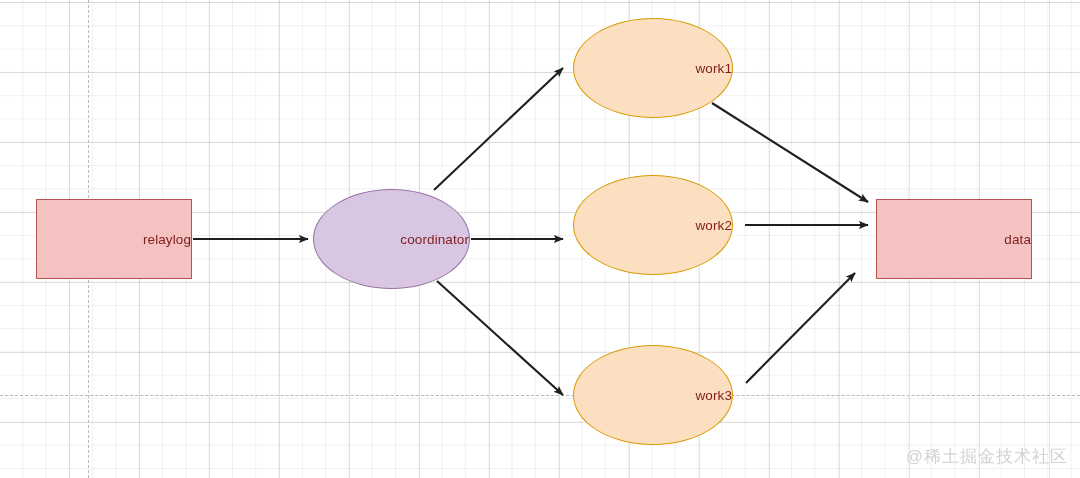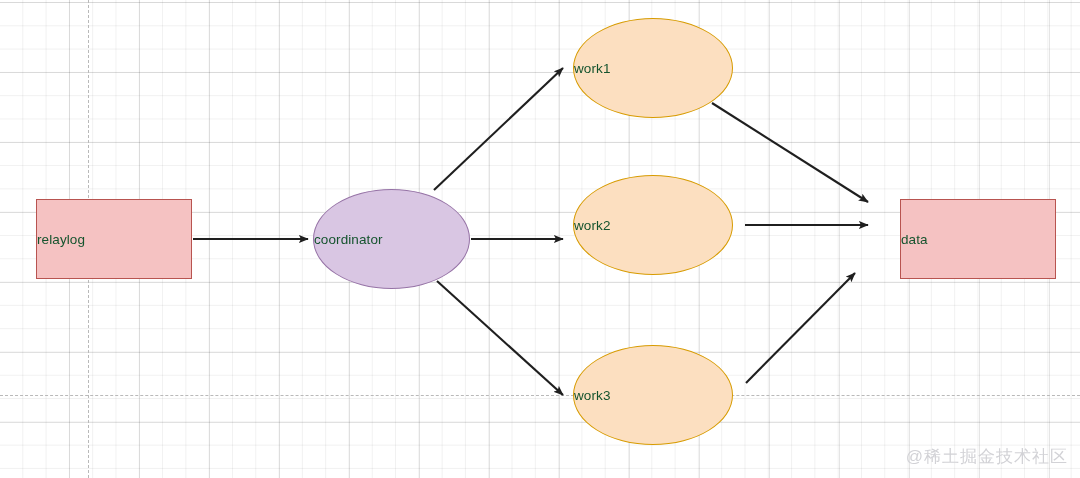--- a/index.html
+++ b/index.html
@@ -51,24 +51,24 @@
     left: 0;
     top: 0;
     width: 1080px;
     height: 478px;
     overflow: visible;
   }
   .node {
     position: absolute;
     display: flex;
     align-items: center;
-    justify-content: flex-start;
+    justify-content: flex-end;
     box-sizing: border-box;
     font-size: 13.5px;
-    color: #14532d;
+    color: #7f1d1d;
     letter-spacing: 0.1px;
     user-select: none;
   }
   .node-rect {
     border: 1.6px solid #b85450;
     background: #f5c2c2;
   }
   .node-ellipse-purple {
     border: 1.6px solid #9673a6;
     background: #d9c6e3;
@@ -133,19 +133,19 @@
   </div>
 
   <div class="node node-ellipse-orange" style="left:573px; top:175px; width:160px; height:100px;">
     <span>work2</span>
   </div>
 
   <div class="node node-ellipse-orange" style="left:573px; top:345px; width:160px; height:100px;">
     <span>work3</span>
   </div>
 
-  <div class="node node-rect" style="left:876px; top:199px; width:156px; height:80px;margin-left:24px;">
+  <div class="node node-rect" style="left:876px; top:199px; width:156px; height:80px;">
     <span>data</span>
   </div>
 
   <div class="watermark">@稀土掘金技术社区</div>
 
 </div>
 
 </body></html>

